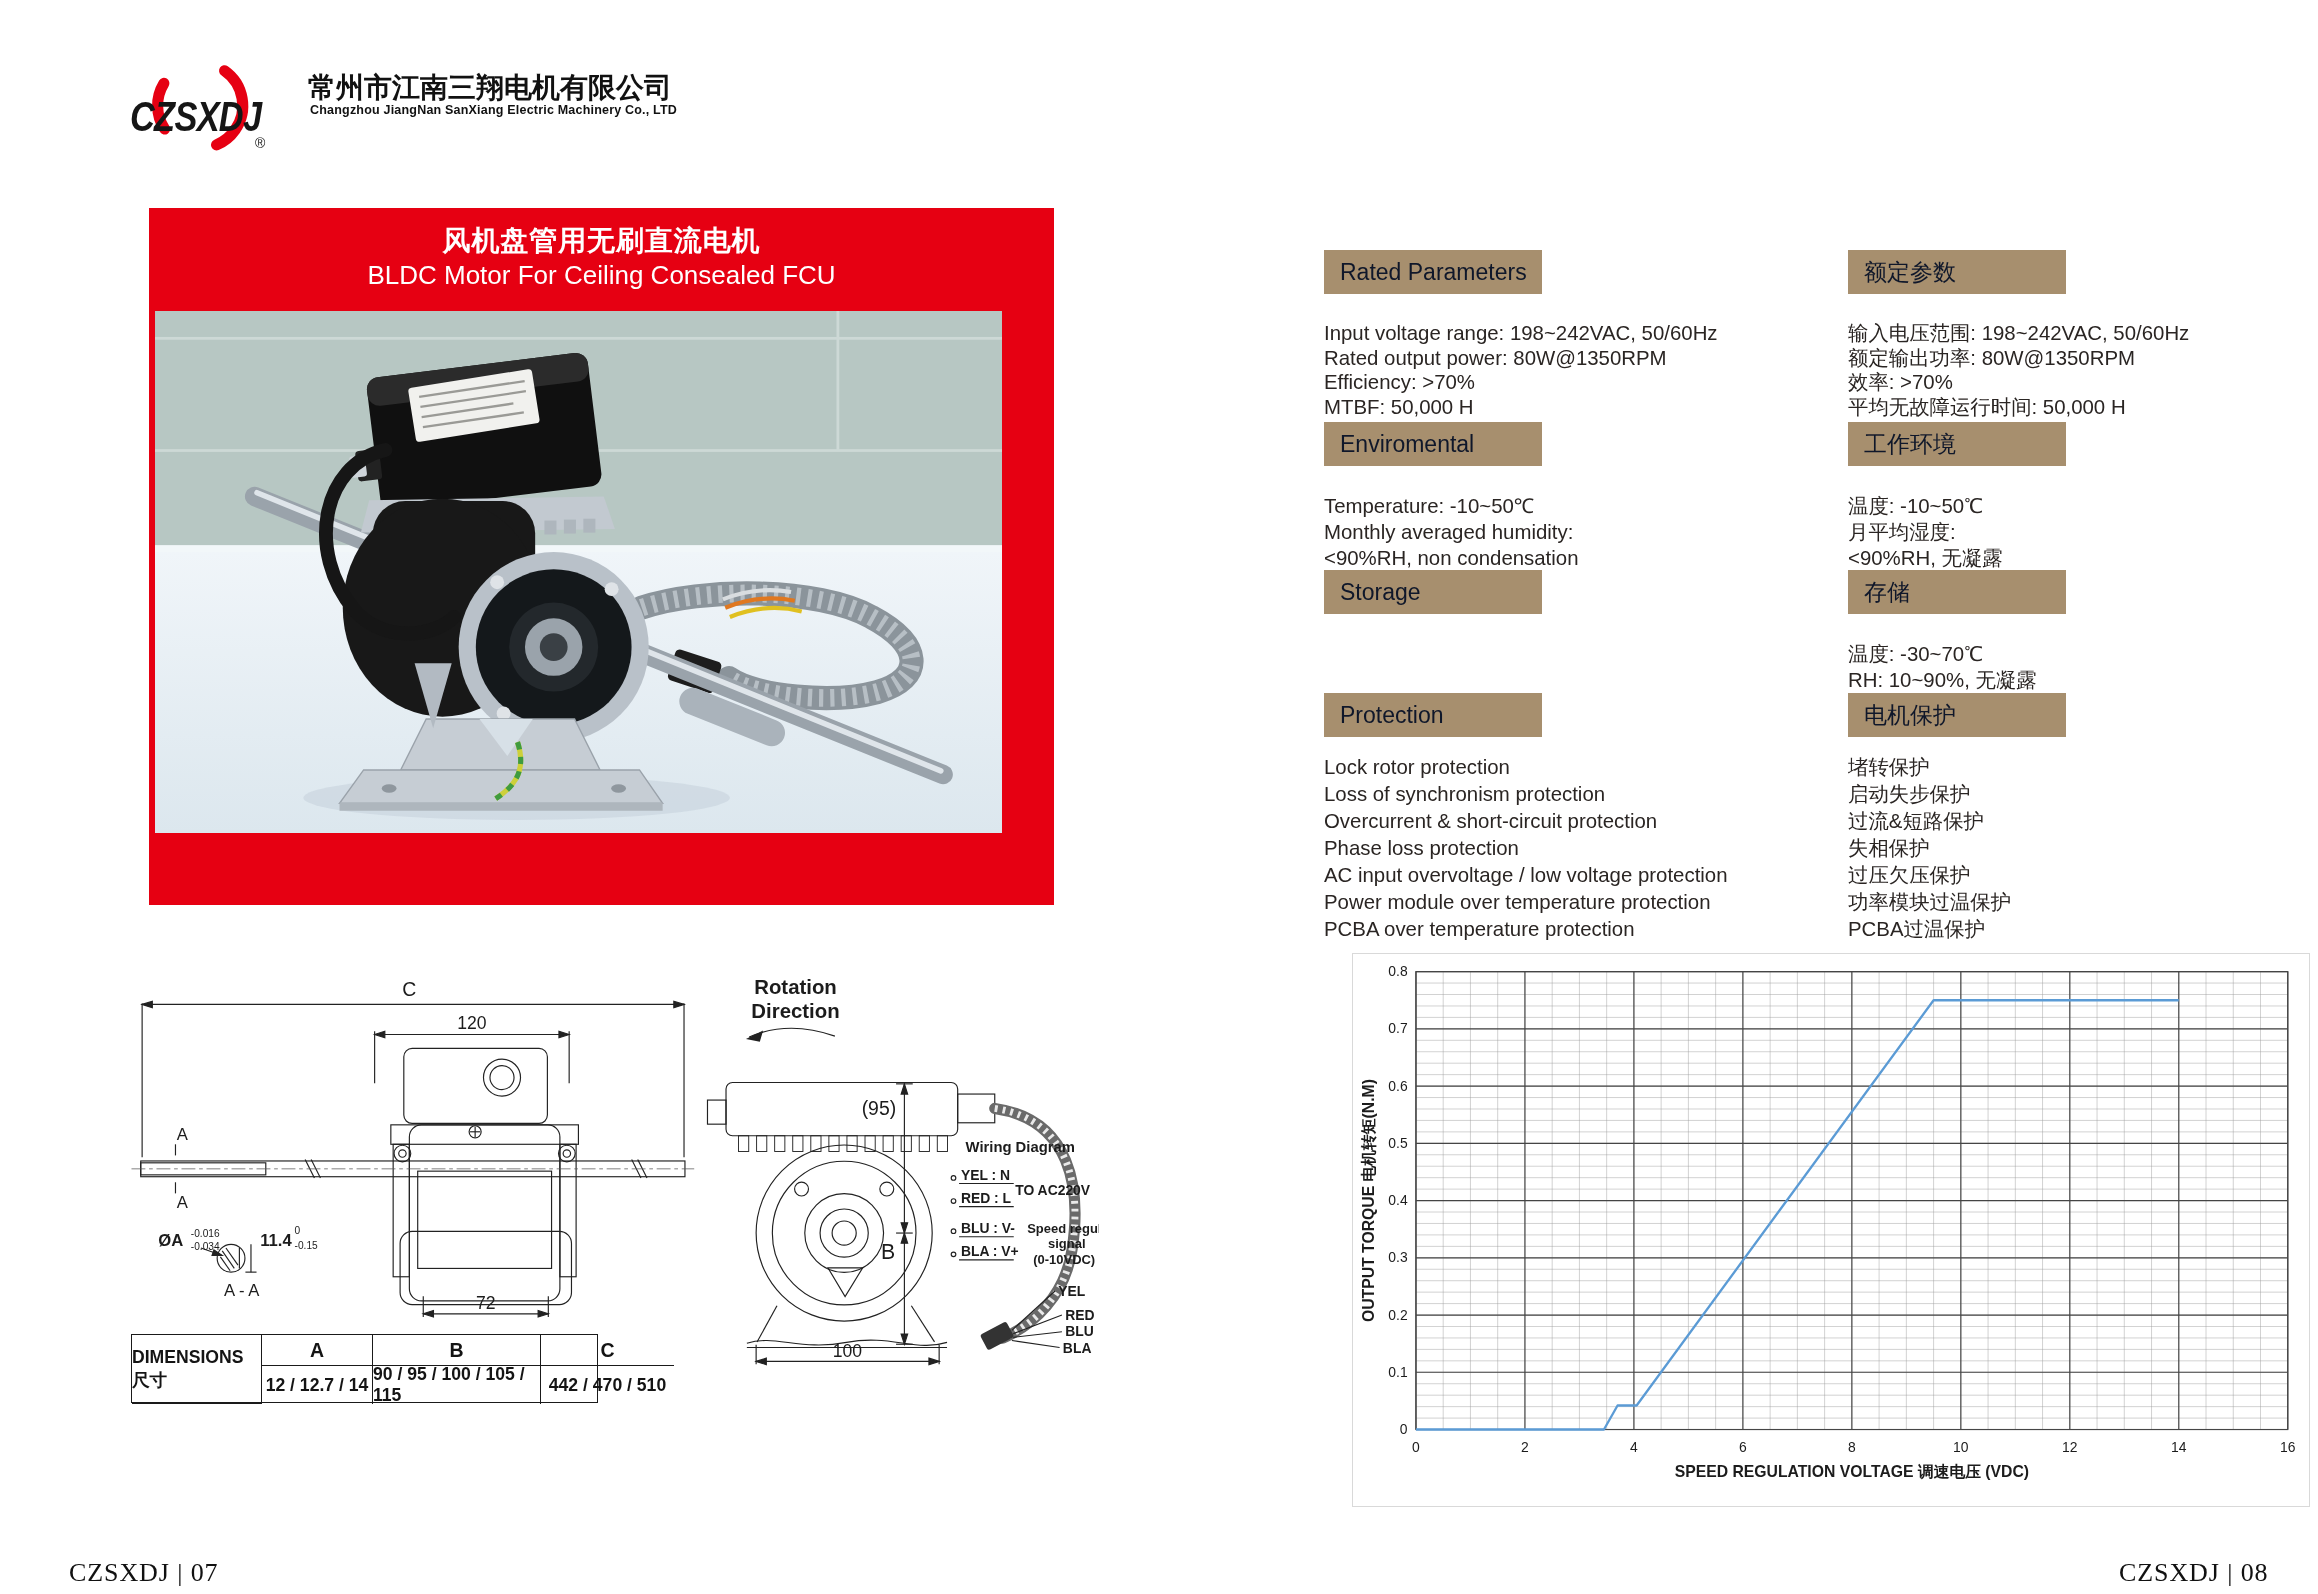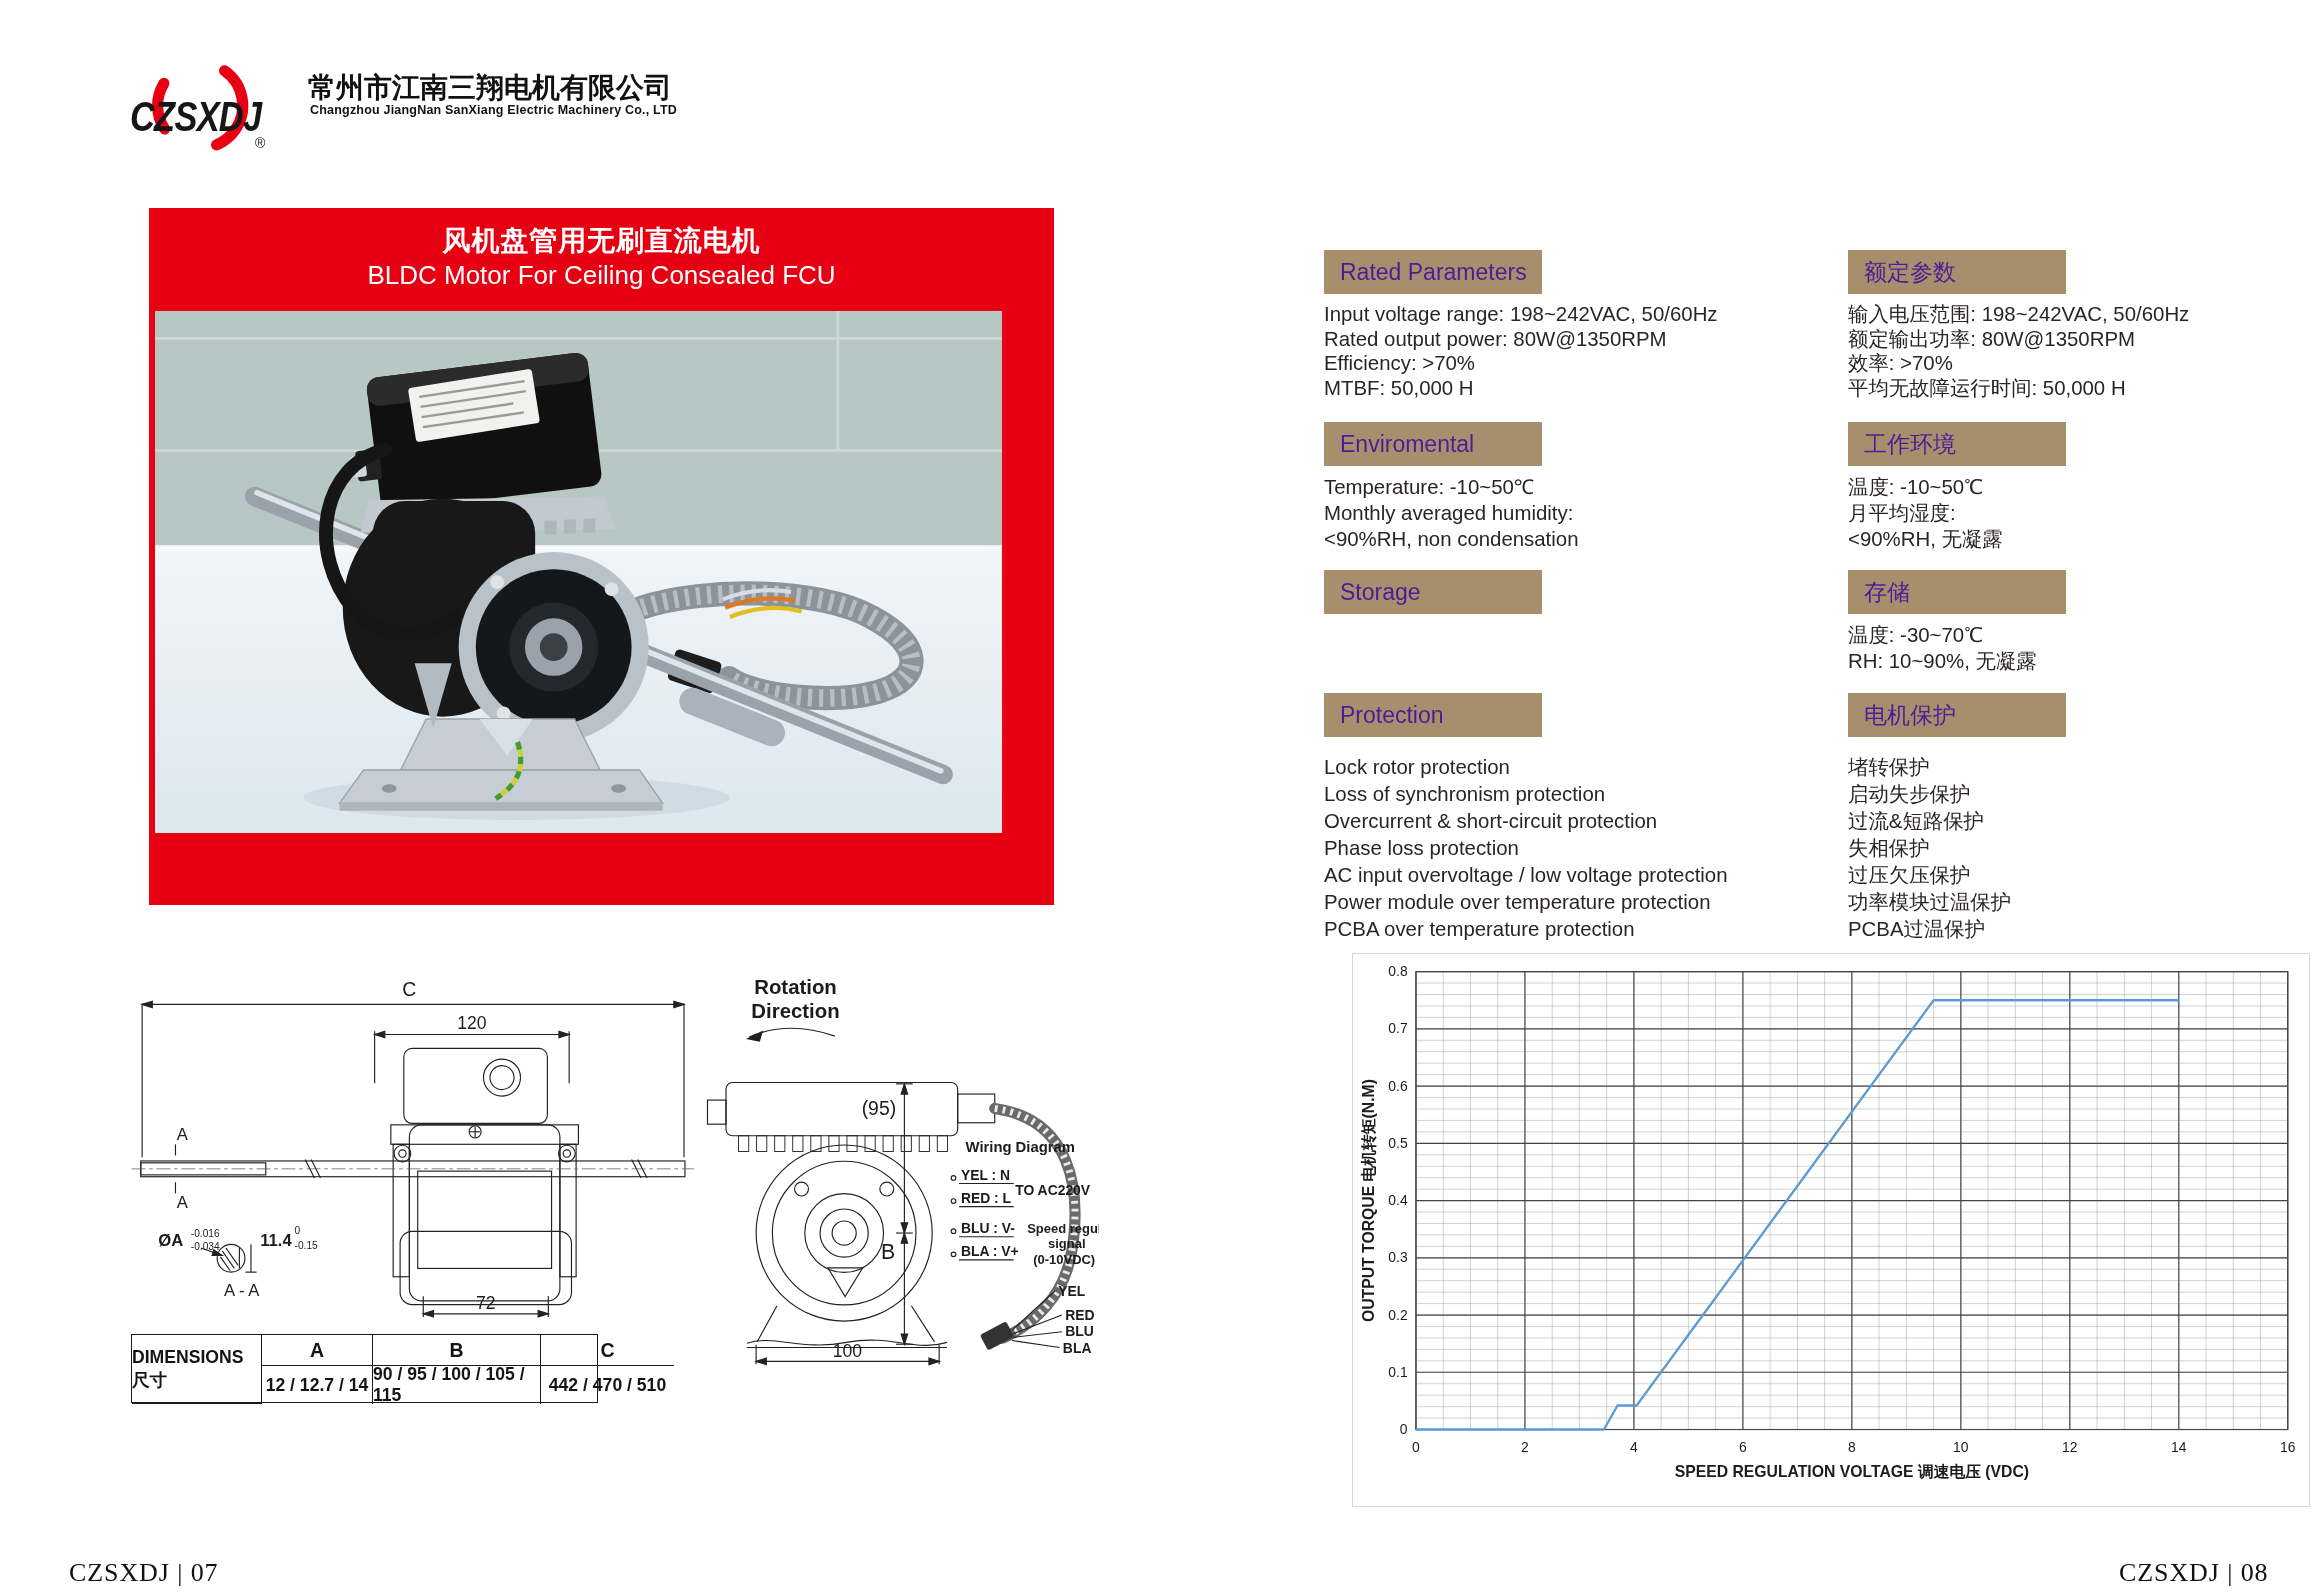--- a/index.html
+++ b/index.html
@@ -21,23 +21,23 @@
                    font-size:28px;font-weight:700;letter-spacing:0.9px;}
   .banner-title-en{position:absolute;left:0;top:52px;width:100%;text-align:center;color:#fff;
                    font-size:26px;font-weight:400;}
   .photo-box{position:absolute;left:5.6px;top:103px;width:847px;height:522px;overflow:hidden;}
 
   
   .spec-col{top:250px;width:501px;height:723px;}
   .spec-col.en{left:1324px;}
   .spec-col.cn{left:1848px;width:473px;}
   .spec-block{position:absolute;left:0;right:0;}
-  .badge{width:218px;height:44px;line-height:45px;background:#a78f6e;color:#4c1d95;
+  .badge{width:218px;height:44px;line-height:45px;background:#a78f6e;color:#0f172a;
          font-size:23px;padding-left:16px;box-sizing:border-box;white-space:nowrap;}
-  .lines{margin-top:8px;font-size:20.4px;color:#2a2523;}
+  .lines{margin-top:27px;font-size:20.4px;color:#2a2523;}
   .lines div{white-space:nowrap;}
   .lh53 div{line-height:24.6px;}
   .lh56 div{line-height:26px;}
   .lh59 div{line-height:27px;}
   .prot .lines{margin-top:16.7px;}
 
   
   .draw{stroke:#222;fill:none;stroke-width:2.5;}
   .dtxt{font-family:"Liberation Sans",sans-serif;fill:#1c1c1c;stroke:none;}
 

